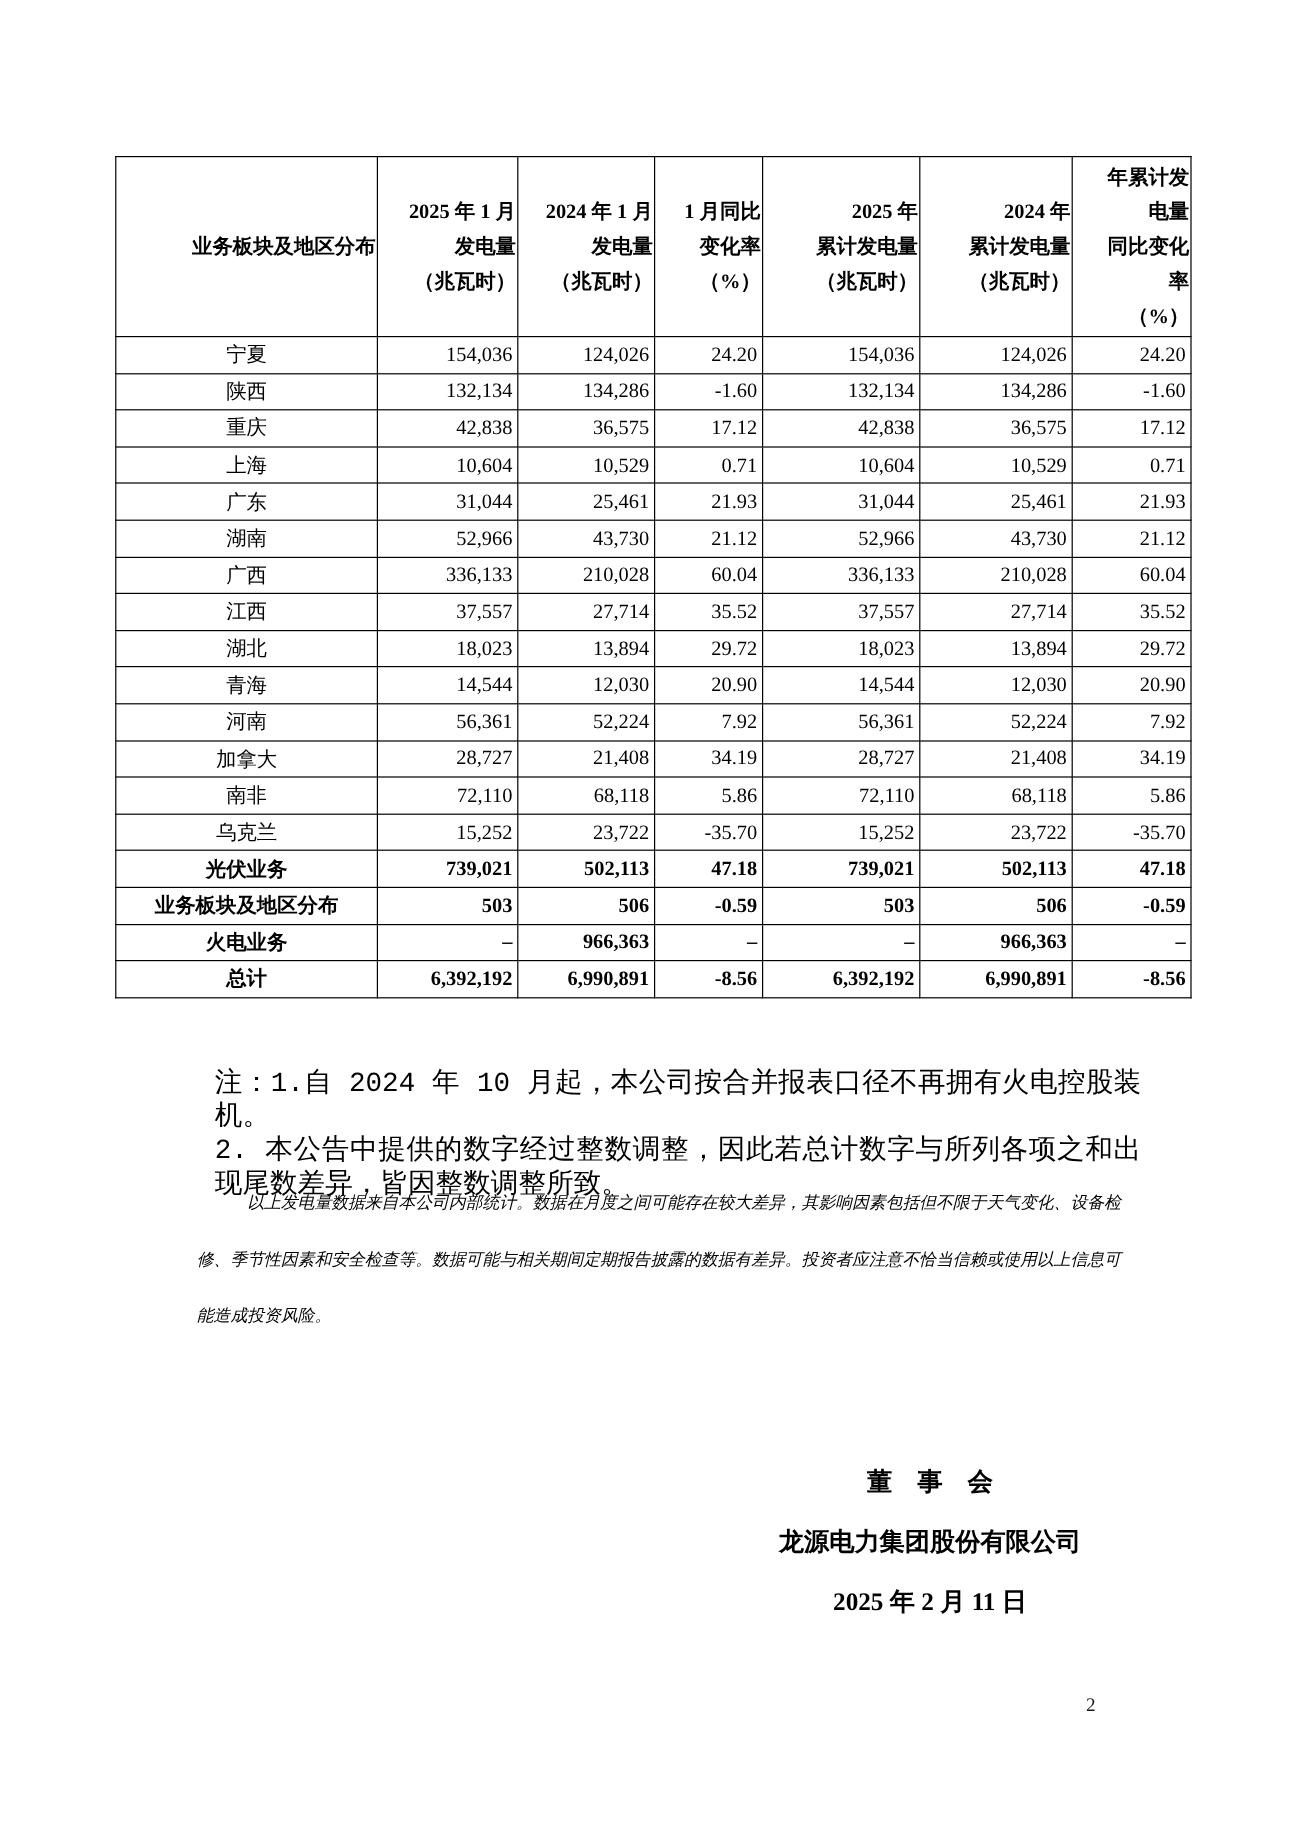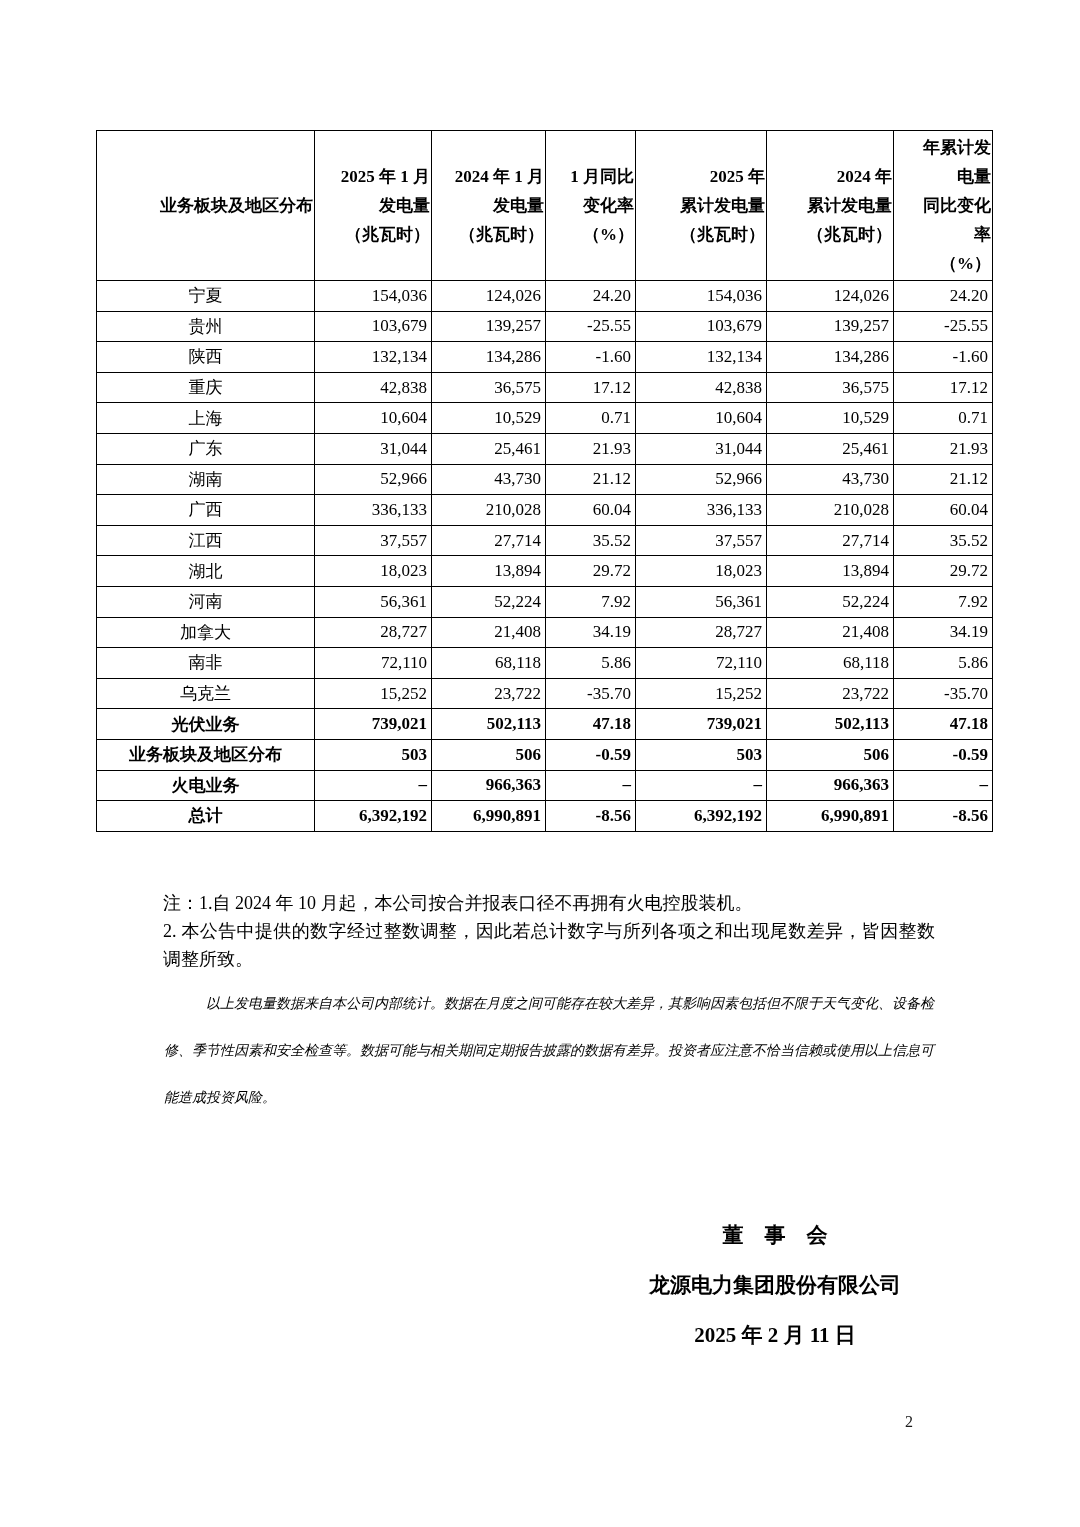--- a/index.html
+++ b/index.html
@@ -47,26 +47,27 @@
   .gen-table td.num-cell {
     text-align: right;
     padding-right: 4px;
     font-variant-numeric: tabular-nums;
   }
   .gen-table tr.bold-row td { font-weight: bold; }
 
   
   .notes {
     position: absolute;
-    left: 163px;
+    left: 179px;
     top: 889px;
     width: 772px;
-    font-size: 18px;
+    font-size: 23px;
     line-height: 28px;
     text-align: justify;
+    font-family: Liberation Mono, monospace;
   }
 
   
   .body-paragraph {
     position: absolute;
     left: 164px;
     top: 980px;
     width: 770px;
     font-size: 14px;
     line-height: 47px;
@@ -140,29 +141,20 @@
         <tr>
           <td class="label-cell">宁夏</td>
           <td class="num-cell">154,036</td>
           <td class="num-cell">124,026</td>
           <td class="num-cell">24.20</td>
           <td class="num-cell">154,036</td>
           <td class="num-cell">124,026</td>
           <td class="num-cell">24.20</td>
         </tr>
         <tr>
-          <td class="label-cell">贵州</td>
-          <td class="num-cell">103,679</td>
-          <td class="num-cell">139,257</td>
-          <td class="num-cell">-25.55</td>
-          <td class="num-cell">103,679</td>
-          <td class="num-cell">139,257</td>
-          <td class="num-cell">-25.55</td>
-        </tr>
-        <tr>
           <td class="label-cell">陕西</td>
           <td class="num-cell">132,134</td>
           <td class="num-cell">134,286</td>
           <td class="num-cell">-1.60</td>
           <td class="num-cell">132,134</td>
           <td class="num-cell">134,286</td>
           <td class="num-cell">-1.60</td>
         </tr>
         <tr>
           <td class="label-cell">重庆</td>
@@ -219,20 +211,29 @@
           <td class="num-cell">35.52</td>
         </tr>
         <tr>
           <td class="label-cell">湖北</td>
           <td class="num-cell">18,023</td>
           <td class="num-cell">13,894</td>
           <td class="num-cell">29.72</td>
           <td class="num-cell">18,023</td>
           <td class="num-cell">13,894</td>
           <td class="num-cell">29.72</td>
+        </tr>
+        <tr>
+          <td class="label-cell">青海</td>
+          <td class="num-cell">14,544</td>
+          <td class="num-cell">12,030</td>
+          <td class="num-cell">20.90</td>
+          <td class="num-cell">14,544</td>
+          <td class="num-cell">12,030</td>
+          <td class="num-cell">20.90</td>
         </tr>
         <tr>
           <td class="label-cell">河南</td>
           <td class="num-cell">56,361</td>
           <td class="num-cell">52,224</td>
           <td class="num-cell">7.92</td>
           <td class="num-cell">56,361</td>
           <td class="num-cell">52,224</td>
           <td class="num-cell">7.92</td>
         </tr>

